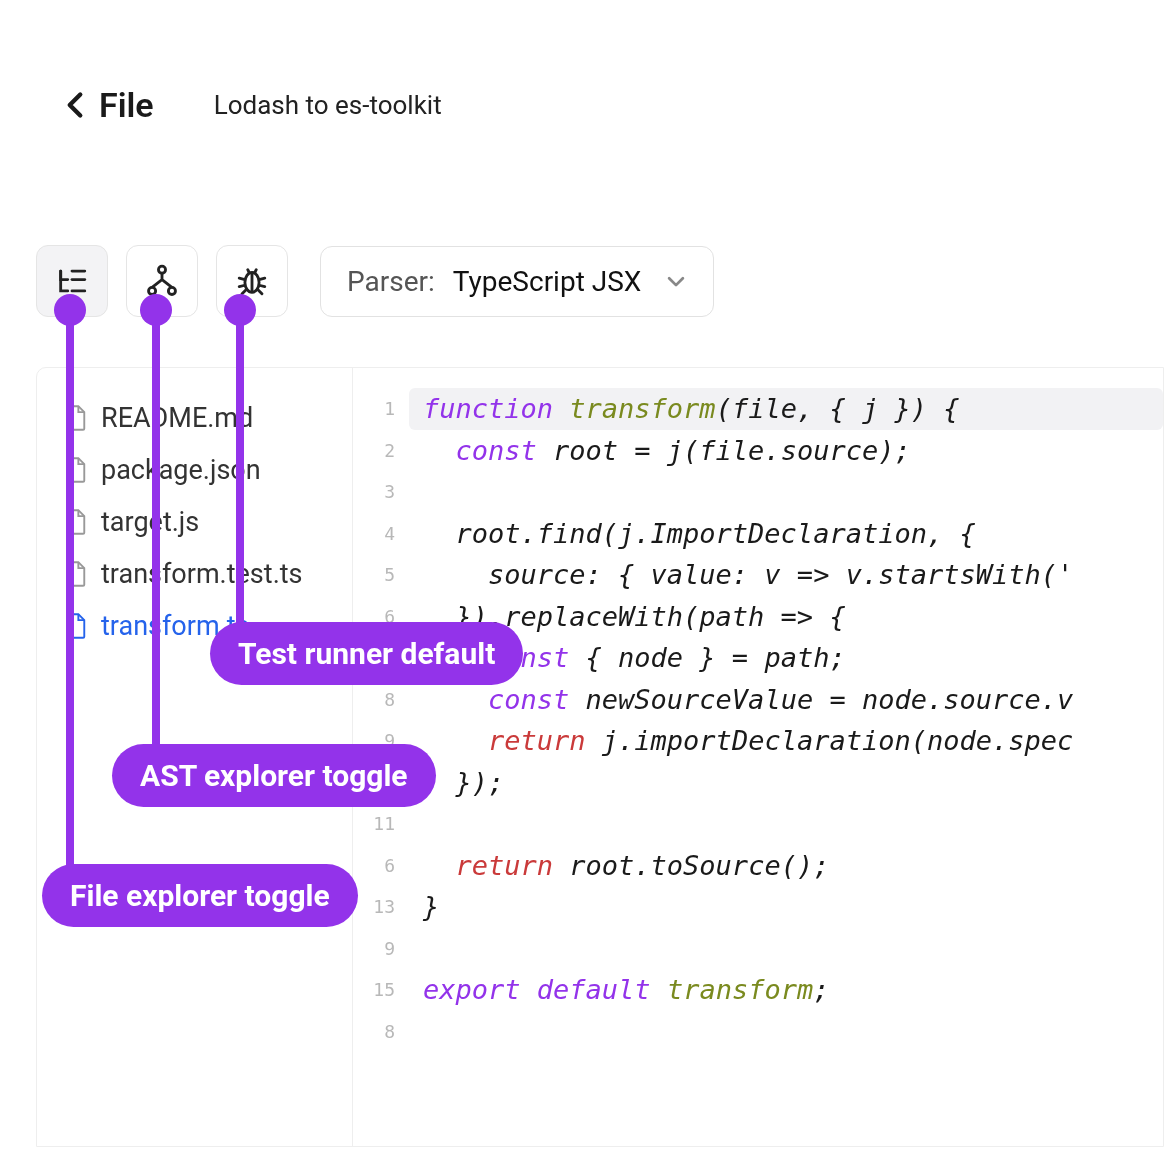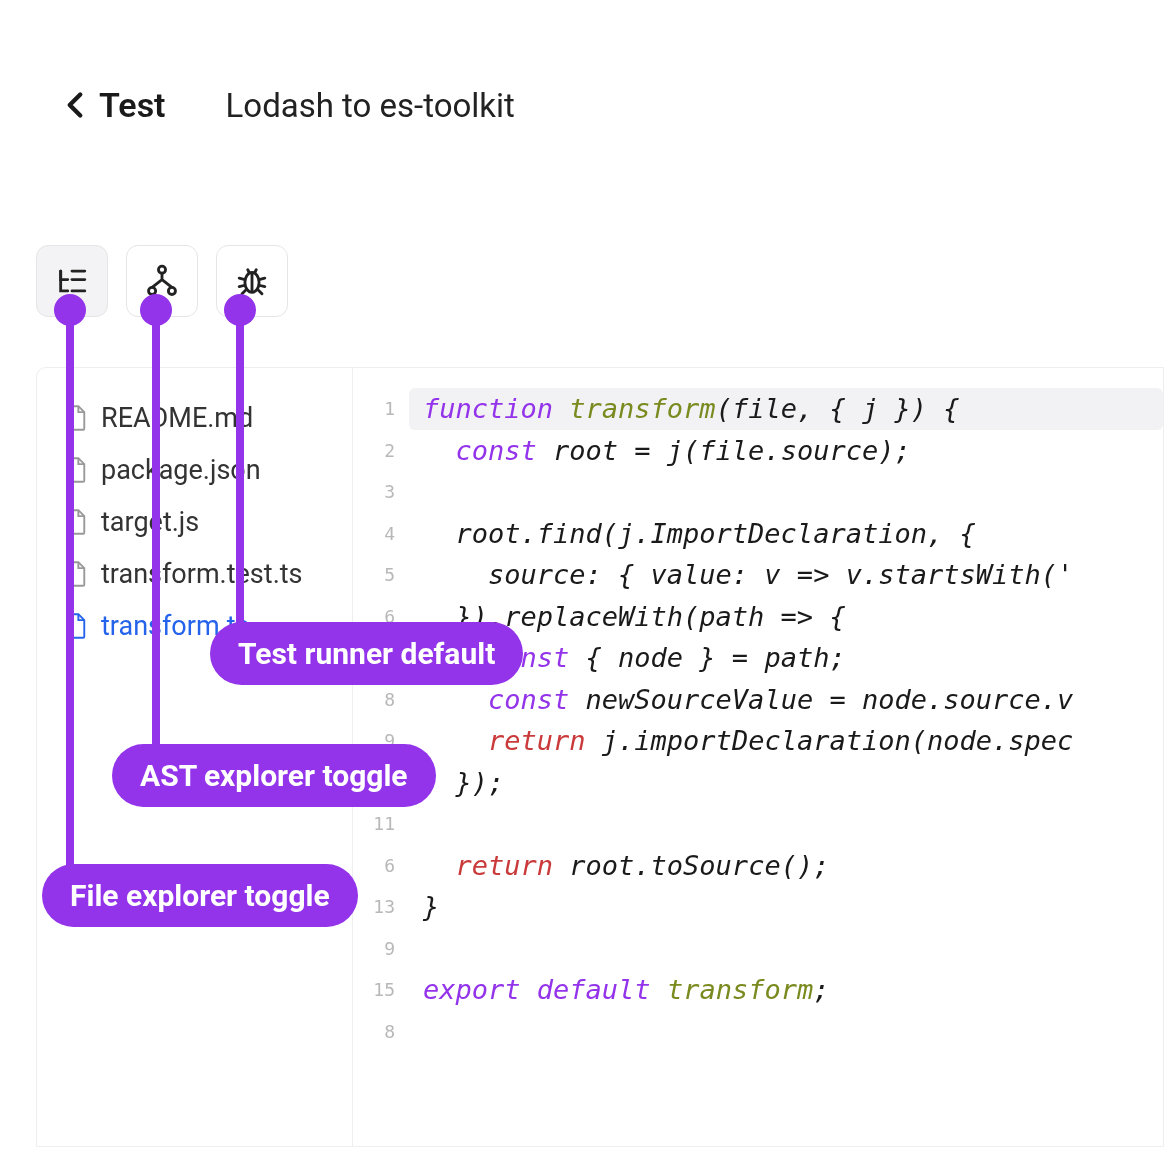--- a/index.html
+++ b/index.html
@@ -21,21 +21,21 @@
     display: flex;
     align-items: center;
     gap: 14px;
     font-size: 34px;
     font-weight: 600;
     cursor: pointer;
     color: #1a1a1a;
   }
   .back svg { width: 20px; height: 28px; }
   .title {
-    font-size: 33px;
+    font-size: 26px;
     font-weight: 400;
     color: #222;
   }
   .toolbar {
     display: flex;
     align-items: center;
     gap: 18px;
     padding: 120px 0 0 36px;
   }
   .icon-btn {
@@ -158,21 +158,21 @@
   #lab1  { left: 42px;  top: 864px; }
 </style>
 </head>
 <body>
 
 <div class="header">
   <div class="back">
     <svg viewBox="0 0 10 16" fill="none" stroke="currentColor" stroke-width="2.5" stroke-linecap="round" stroke-linejoin="round">
         <path d="M8 2 L2 8 L8 14"></path>
       </svg>
-    <span>Test</span>
+    <span>File</span>
   </div>
   <div class="title">Lodash to es-toolkit</div>
 </div>
 
 <div class="toolbar">
   <button class="icon-btn active">
     <svg viewBox="0 0 24 24" fill="none" stroke="#222" stroke-width="2" stroke-linecap="round">
       <path d="M4 5 L4 11 L9 11"></path>
         <path d="M4 5 L4 19 L9 19"></path>
       <line x1="12" y1="5" x2="21" y2="5"></line>
@@ -191,20 +191,27 @@
   <button class="icon-btn">
     <svg viewBox="0 0 24 24" fill="none" stroke="#222" stroke-width="2" stroke-linecap="round">
       <ellipse cx="12" cy="13" rx="5" ry="7"></ellipse>
       <path d="M9 4 L10 6 M15 4 L14 6"></path>
       <path d="M3 10 L7 11 M21 10 L17 11"></path>
       <path d="M3 16 L7 15 M21 16 L17 15"></path>
       <path d="M5 21 L8 18 M19 21 L16 18"></path>
       <line x1="12" y1="7" x2="12" y2="19"></line>
     </svg>
   </button>
+  <div class="parser">
+    <span class="parser-label">Parser:</span>
+    <span class="parser-value">TypeScript JSX</span>
+    <svg class="chev" viewBox="0 0 16 16" fill="none" stroke="currentColor" stroke-width="2" stroke-linecap="round" stroke-linejoin="round">
+        <path d="M3 6 L8 11 L13 6"></path>
+      </svg>
+  </div>
 </div>
 
 <div class="workspace">
   <div class="file-explorer" id="file-list">
       <div class="file-item">
         <svg class="file-ico" viewBox="0 0 18 22" fill="none" stroke="currentColor" stroke-width="1.6">
           <path d="M3 1 H11 L16 6 V20 A1 1 0 0 1 15 21 H3 A1 1 0 0 1 2 20 V2 A1 1 0 0 1 3 1 Z"></path>
           <path d="M11 1 V6 H16"></path>
         </svg>
         <span>README.md</span>

